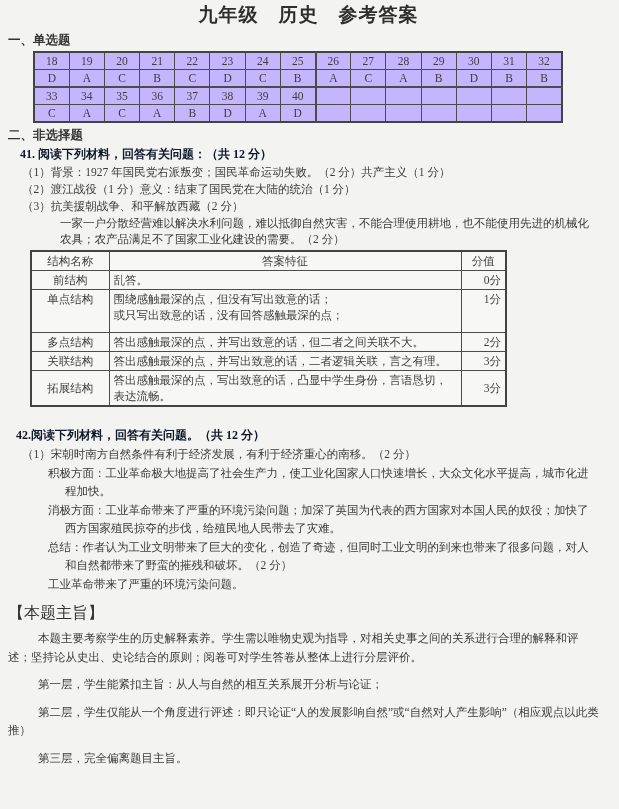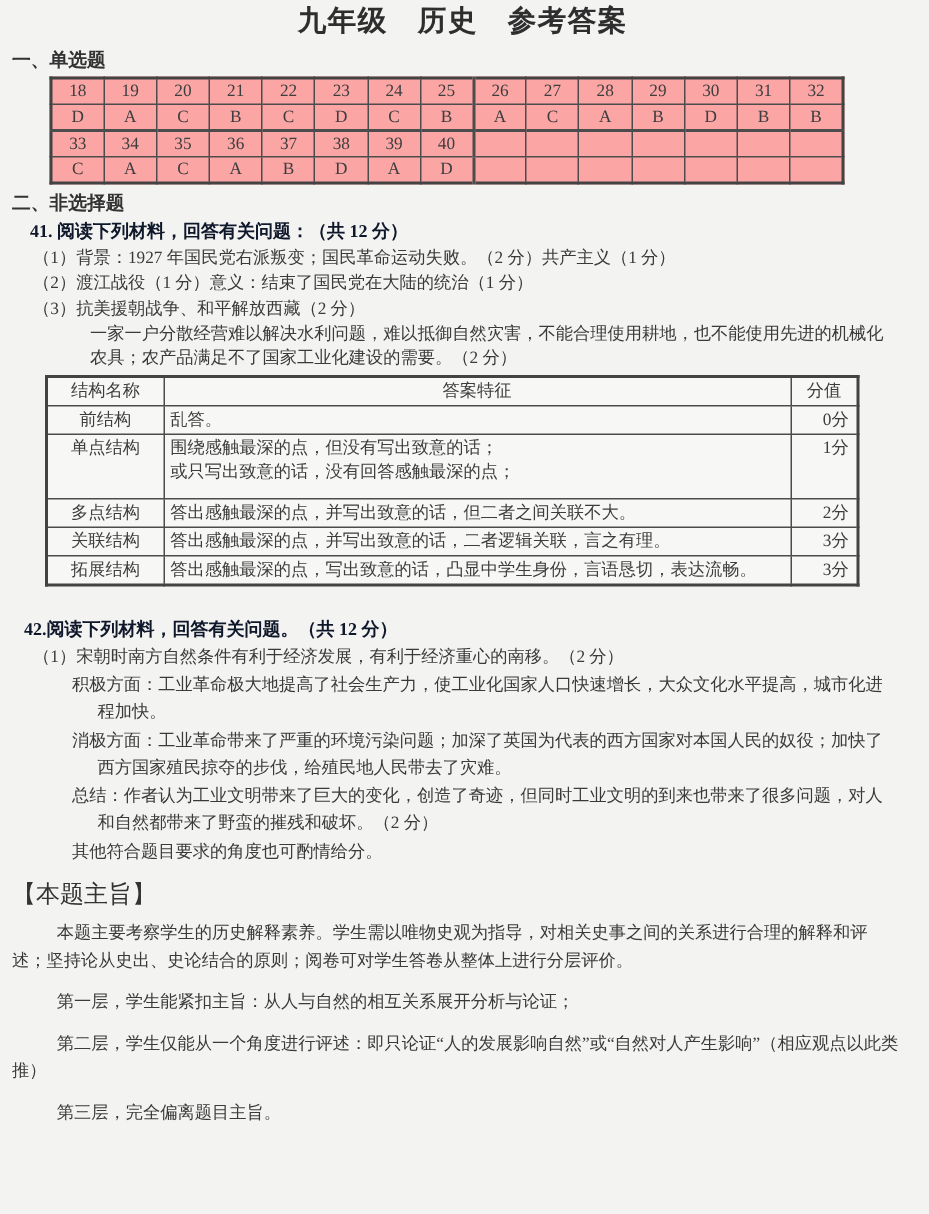--- a/index.html
+++ b/index.html
@@ -30,21 +30,21 @@
     color: #333;
   }
 
   
   table.answer-grid {
     border-collapse: collapse;
     table-layout: fixed;
     width: 530px;
     margin: 1px 0 4px 25px;
     border: 2px solid #434343;
-    background: #fca5a5;
+    background: #c4b5fd;
   }
   table.answer-grid td {
     border: 1px solid #4c4c4c;
     height: 16px;
     padding: 0;
     text-align: center;
     font-size: 11.5px;
     color: #3d3d3d;
   }
   table.answer-grid td.vthick { border-right-width: 2px; }
@@ -60,37 +60,37 @@
   .indent-para {
     margin: 1px 0 1px 0;
     padding-left: 52px;
     padding-right: 14px;
   }
 
   
   table.solo {
     border-collapse: collapse;
     table-layout: fixed;
-    width: 543px;
+    width: 477px;
     margin: 3px 0 0 22px;
     border: 2px solid #434343;
     background: #f7f7f5;
   }
   table.solo th, table.solo td {
     border: 1px solid #4c4c4c;
     font-weight: normal;
     font-size: 11.5px;
     padding: 1px 4px;
     height: 16px;
     color: #3d3d3d;
   }
   table.solo th { text-align: center; }
   table.solo td.col-name { text-align: center; }
   table.solo td.col-feature { text-align: left; white-space: pre-line; }
-  table.solo td.col-score { text-align: left; padding-left: 21px; }
+  table.solo td.col-score { text-align: right; padding-left: 4px; }
   table.solo tr.tall td { height: 40px; vertical-align: top; }
 
   
   .q42-heading { margin-top: 20px; }
   .blk { line-height: 18.5px; }
   .blk .item { margin: 0 0 0 14px; }
   .hang {
     margin: 0;
     padding-left: 57px;
     text-indent: -17px;
@@ -251,21 +251,21 @@
         </tr>
       </tbody>
   </table>
 
   <div class="q-heading q42-heading" style="margin-left:8px">42.阅读下列材料，回答有关问题。（共 12 分）</div>
   <div class="blk">
     <div class="item">（1）宋朝时南方自然条件有利于经济发展，有利于经济重心的南移。（2 分）</div>
     <div class="hang">积极方面：工业革命极大地提高了社会生产力，使工业化国家人口快速增长，大众文化水平提高，城市化进程加快。</div>
     <div class="hang">消极方面：工业革命带来了严重的环境污染问题；加深了英国为代表的西方国家对本国人民的奴役；加快了西方国家殖民掠夺的步伐，给殖民地人民带去了灾难。</div>
     <div class="hang">总结：作者认为工业文明带来了巨大的变化，创造了奇迹，但同时工业文明的到来也带来了很多问题，对人和自然都带来了野蛮的摧残和破坏。（2 分）</div>
-    <div class="note-line">其他符合题目要求的角度也可酌情给分。</div>
+    <div class="note-line">工业革命带来了严重的环境污染问题。</div>
   </div>
 
   <div class="theme-heading">【本题主旨】</div>
   <div class="theme-p">本题主要考察学生的历史解释素养。学生需以唯物史观为指导，对相关史事之间的关系进行合理的解释和评述；坚持论从史出、史论结合的原则；阅卷可对学生答卷从整体上进行分层评价。</div>
   <div class="level-p">第一层，学生能紧扣主旨：从人与自然的相互关系展开分析与论证；</div>
   <div class="level-p">第二层，学生仅能从一个角度进行评述：即只论证“人的发展影响自然”或“自然对人产生影响”（相应观点以此类推）</div>
   <div class="level-p">第三层，完全偏离题目主旨。</div>
 
 </div>
 

